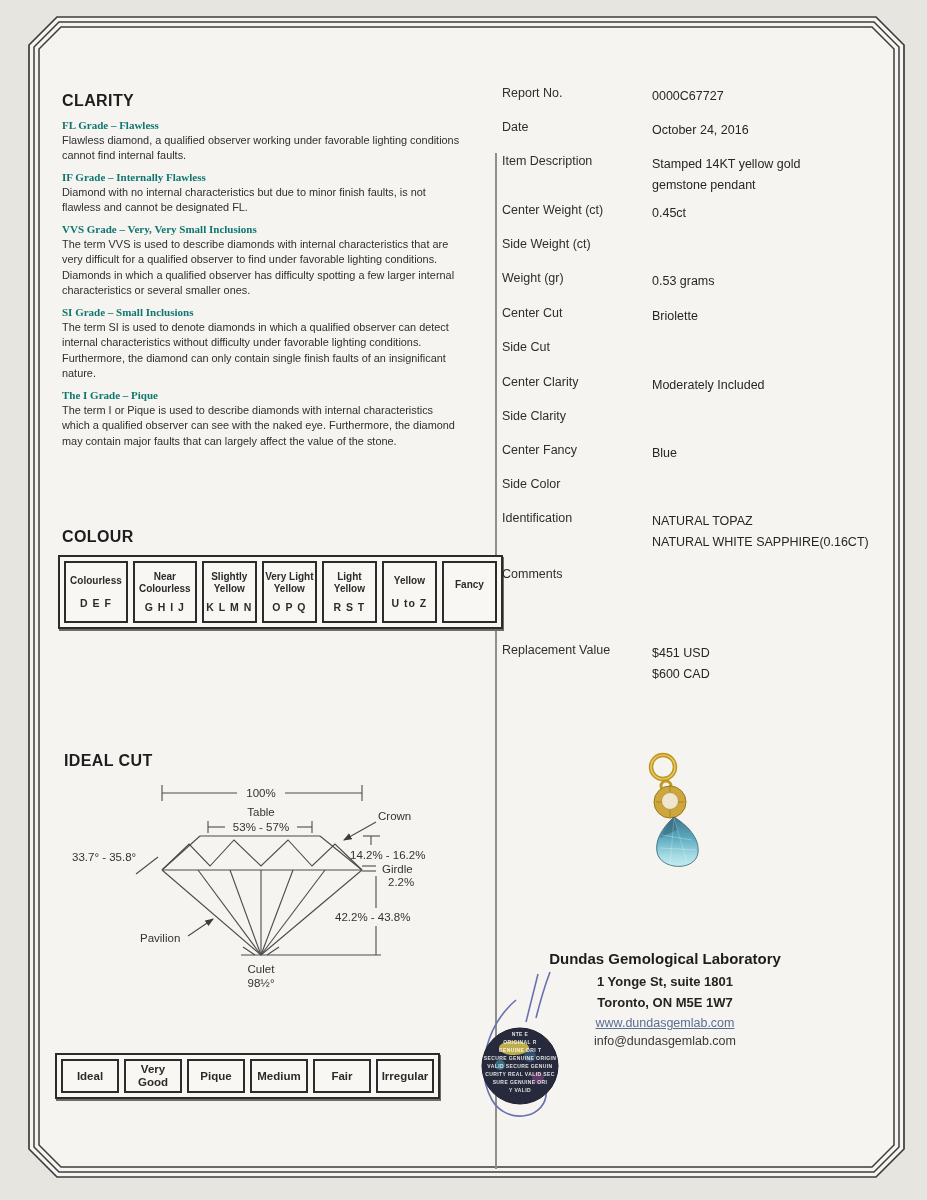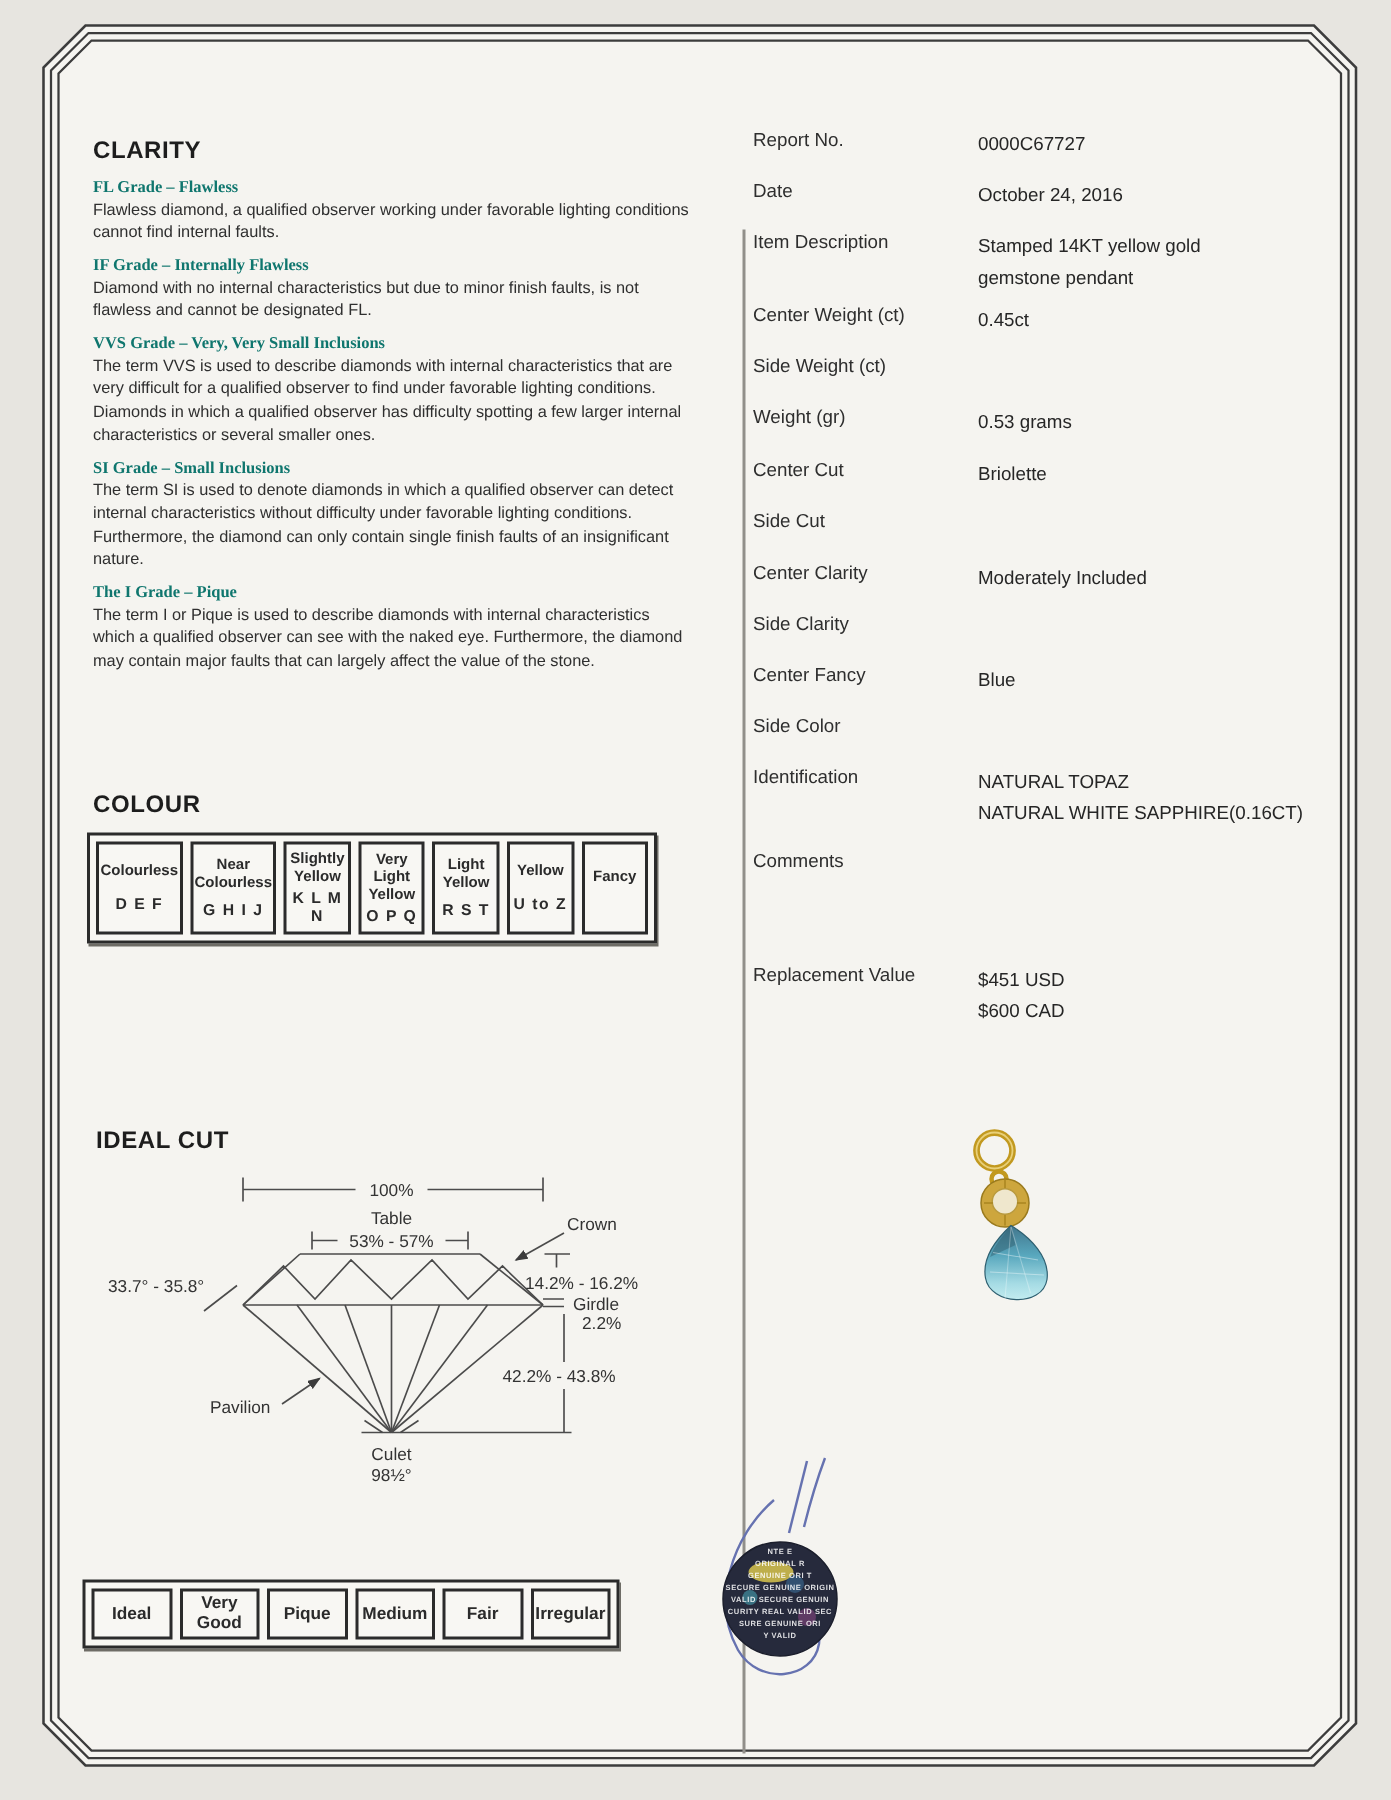--- a/index.html
+++ b/index.html
@@ -20,41 +20,41 @@
   }
 
   
   .clarity { position:absolute; left:62px; top:92px; width:398px; }
   .sec-title { font-size:16px; font-weight:bold; letter-spacing:.4px; color:#1d1d1d; margin:0 0 9px 0; }
   .grade-h { font-size:11px; font-weight:bold; color:#0f766e; margin:7px 0 2px 0;font-family:Liberation Serif, serif; }
   .grade-b { font-size:10.9px; line-height:1.42; color:#2f2f2f; }
 
   .colour { position:absolute; left:62px; top:528px; width:398px; }
   .ctable {
-    margin:8px 0 0 -4px; width:380px; height:74px;
+    margin:8px 0 0 -4px; width:445px; height:74px;
     border:2px solid #2b2b2b; background:#f8f7f3;
     display:flex; gap:5px; padding:4px;
     box-shadow:1px 2px 0 #6e6c66;
   }
   .ccell {
     flex:1; border:2px solid #2b2b2b; background:#f8f7f3;
     display:flex; flex-direction:column; justify-content:space-evenly; align-items:center;
     text-align:center; padding:2px 1px;
   }
   .ccell.wide { flex:1.18; }
   .clabel { font-size:10px; font-weight:bold; line-height:1.15; }
   .cletters { font-size:10.5px; font-weight:bold; letter-spacing:1px; }
 
   .idealcut-title { position:absolute; left:64px; top:752px; }
   .diagram { position:absolute; left:58px; top:778px; }
   .diagram text { font-size:11.5px; fill:#333; }
   .diagram .dl { stroke:#4b4b4b; stroke-width:1.1; fill:none; }
 
   .cuttable {
-    position:absolute; left:55px; top:1053px; width:358px; height:46px;
+    position:absolute; left:55px; top:1053px; width:385px; height:46px;
     border:2px solid #2b2b2b; background:#f8f7f3;
     display:flex; gap:5px; padding:4px;
     box-shadow:1px 2px 0 #6e6c66;
   }
   .cutcell {
     flex:1; border:2px solid #2b2b2b; display:flex; align-items:center; justify-content:center;
     text-align:center; font-size:11.5px; font-weight:bold; line-height:1.1; padding:1px;
   }
 
   
@@ -307,20 +307,27 @@
     <g>
       <path d="M 42,77 C 29,89 23,101 25,112 C 28,130 63,132 66,113 C 68,98 55,85 42,77 Z" fill="url(#topazg)" stroke="#2e5f70" stroke-width="0.8"></path>
       <path d="M 42,77 C 36,85 31,90 28,98 L 45,90 Z" fill="#2e5a6b" opacity="0.45"></path>
       <line x1="30" y1="95" x2="60" y2="100" stroke="#ffffff" stroke-width="0.7" opacity="0.4"></line>
       <line x1="28" y1="108" x2="64" y2="110" stroke="#ffffff" stroke-width="0.7" opacity="0.4"></line>
       <line x1="42" y1="78" x2="38" y2="126" stroke="#ffffff" stroke-width="0.7" opacity="0.3"></line>
       <line x1="42" y1="78" x2="55" y2="122" stroke="#ffffff" stroke-width="0.7" opacity="0.3"></line>
     </g>
   </svg>
 
+  <div class="lab">
+    <div class="lab-name">Dundas Gemological Laboratory</div>
+    <div class="lab-addr">1 Yonge St, suite 1801</div>
+    <div class="lab-addr">Toronto, ON M5E 1W7</div>
+    <a class="lab-web">www.dundasgemlab.com</a>
+    <div class="lab-email">info@dundasgemlab.com</div>
+  </div>
 
   <svg class="seal-svg" width="150" height="175" viewBox="0 0 150 175">
     <defs>
       <clipPath id="sealclip">
           <circle cx="70" cy="98" r="38"></circle>
         </clipPath>
     </defs>
     <g>
       <path d="M 88,6 C 84,22 80,38 76,54" fill="none" stroke="#6672b0" stroke-width="1.6"></path>
       <path d="M 100,4 C 94,20 90,34 86,50" fill="none" stroke="#6672b0" stroke-width="1.6"></path>

